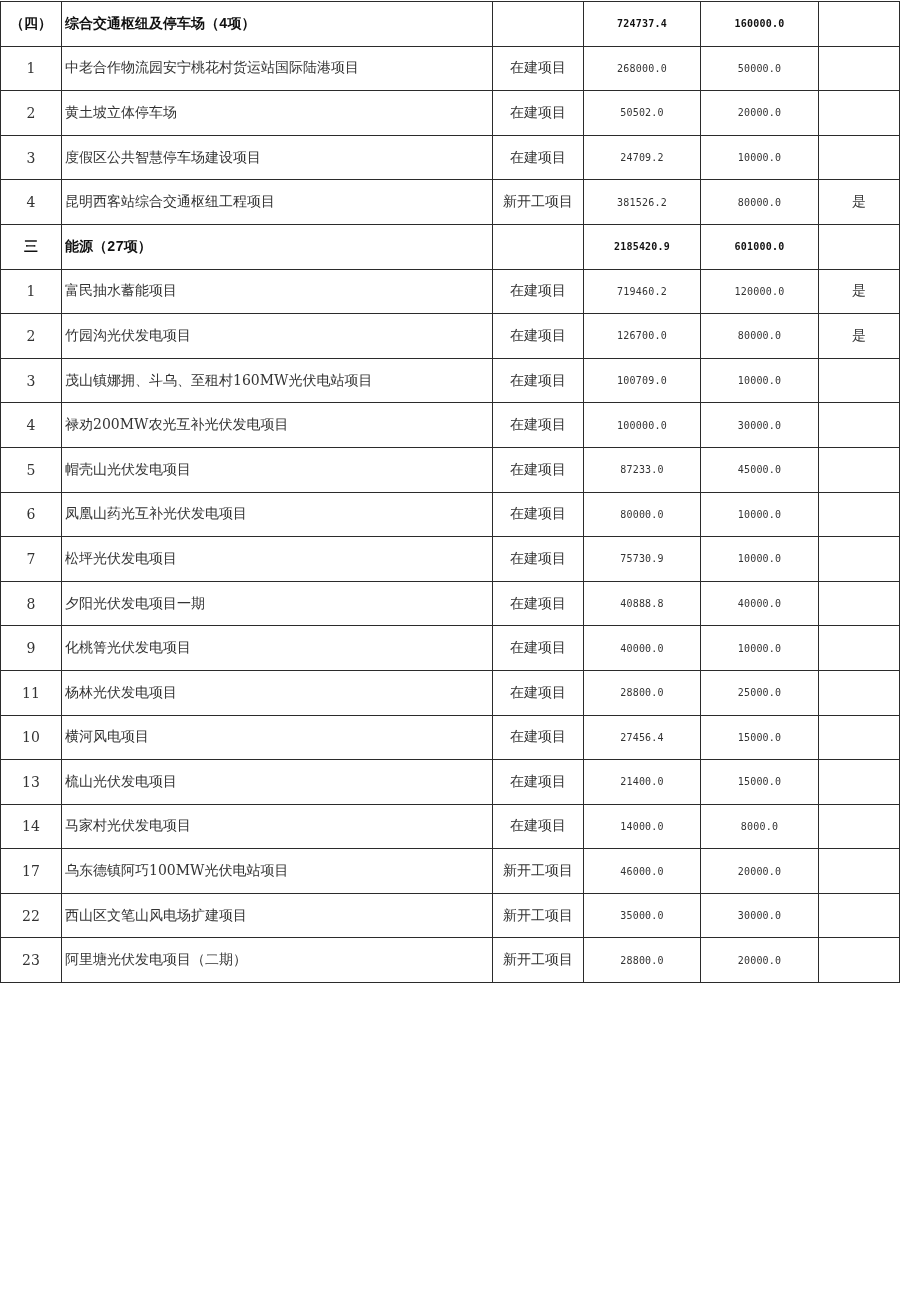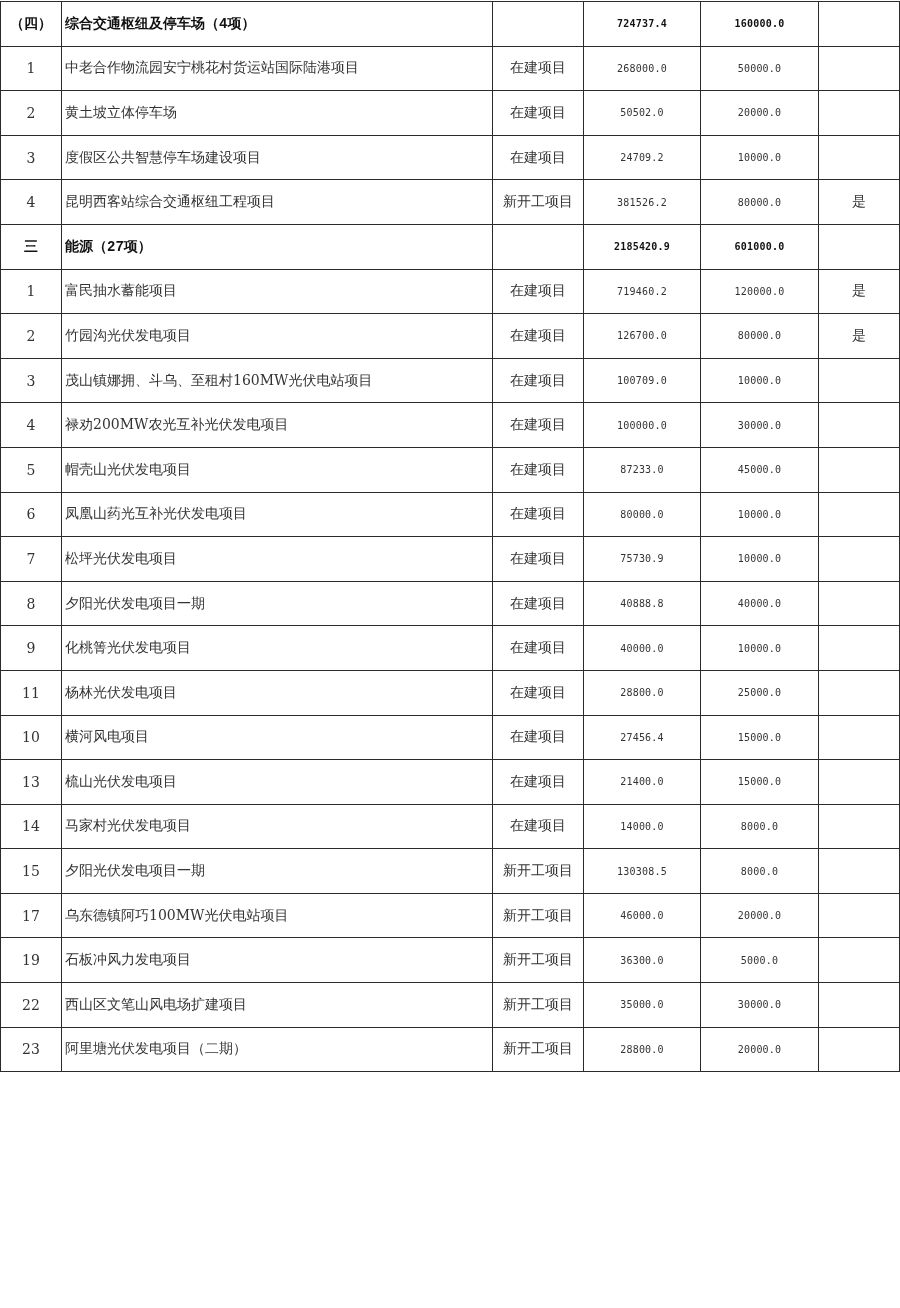--- a/index.html
+++ b/index.html
@@ -192,41 +192,25 @@
       </tr>
       <tr class="item">
         <td class="no">14</td>
         <td class="name">马家村光伏发电项目</td>
         <td class="status">在建项目</td>
         <td class="num">14000.0</td>
         <td class="num">8000.0</td>
         <td class="flag"></td>
       </tr>
       <tr class="item">
-        <td class="no">15</td>
-        <td class="name">夕阳光伏发电项目一期</td>
-        <td class="status">新开工项目</td>
-        <td class="num">130308.5</td>
-        <td class="num">8000.0</td>
-        <td class="flag"></td>
-      </tr>
-      <tr class="item">
         <td class="no">17</td>
         <td class="name">乌东德镇阿巧100MW光伏电站项目</td>
         <td class="status">新开工项目</td>
         <td class="num">46000.0</td>
         <td class="num">20000.0</td>
-        <td class="flag"></td>
-      </tr>
-      <tr class="item">
-        <td class="no">19</td>
-        <td class="name">石板冲风力发电项目</td>
-        <td class="status">新开工项目</td>
-        <td class="num">36300.0</td>
-        <td class="num">5000.0</td>
         <td class="flag"></td>
       </tr>
       <tr class="item">
         <td class="no">22</td>
         <td class="name">西山区文笔山风电场扩建项目</td>
         <td class="status">新开工项目</td>
         <td class="num">35000.0</td>
         <td class="num">30000.0</td>
         <td class="flag"></td>
       </tr>

